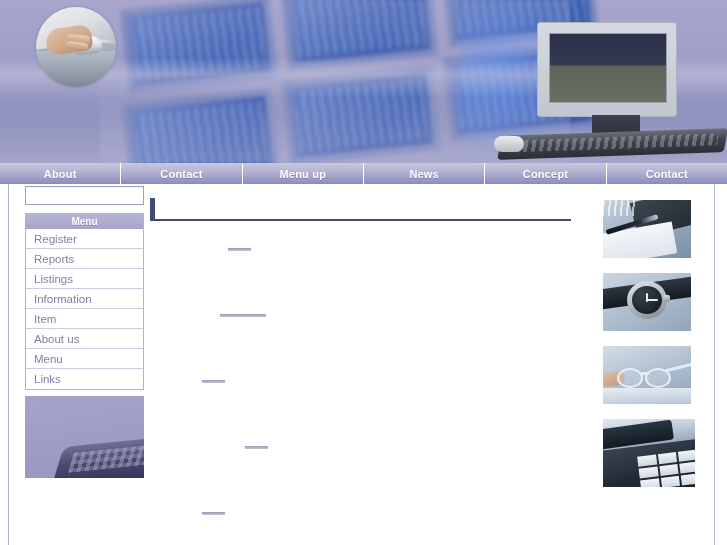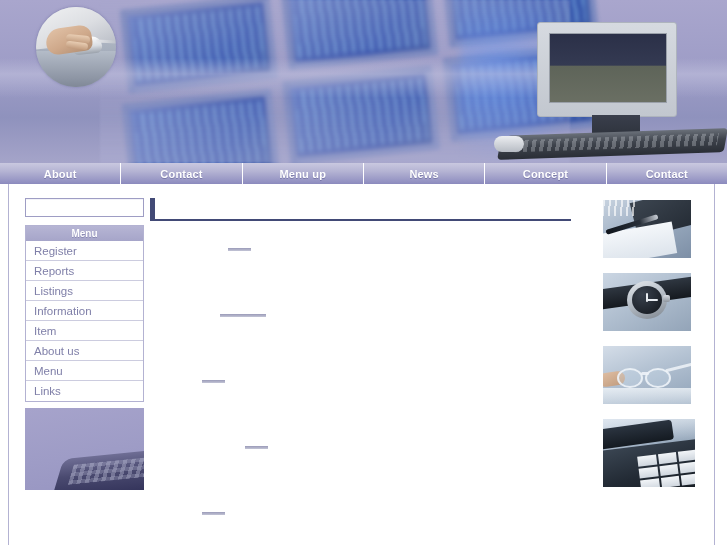--- a/index.html
+++ b/index.html
@@ -180,21 +180,21 @@
   
   .body-wrap {
     position: absolute; left: 0; top: 184px;
     width: 727px; height: 361px;
     background: #ffffff;
   }
   .frame-l { position: absolute; left: 8px; top: 0; width: 1px; height: 361px; background: #b3b2d2; }
   .frame-r { position: absolute; left: 714px; top: 0; width: 1px; height: 361px; background: #b3b2d2; }
 
   
-  .sidebar { position: absolute; left: 9px; top: 12px; width: 136px; padding-left: 16px; }
+  .sidebar { position: absolute; left: 9px; top: 0; width: 136px; padding-left: 16px; }
   .search-box {
     width: 119px; height: 19px;
     margin-top: 2px;
     background: #ffffff;
     border: 1px solid #9e9dc4;
     box-shadow: inset 0 1px 0 #f2f2f8;
   }
   .menu-panel {
     margin-top: 8px;
     width: 119px;

